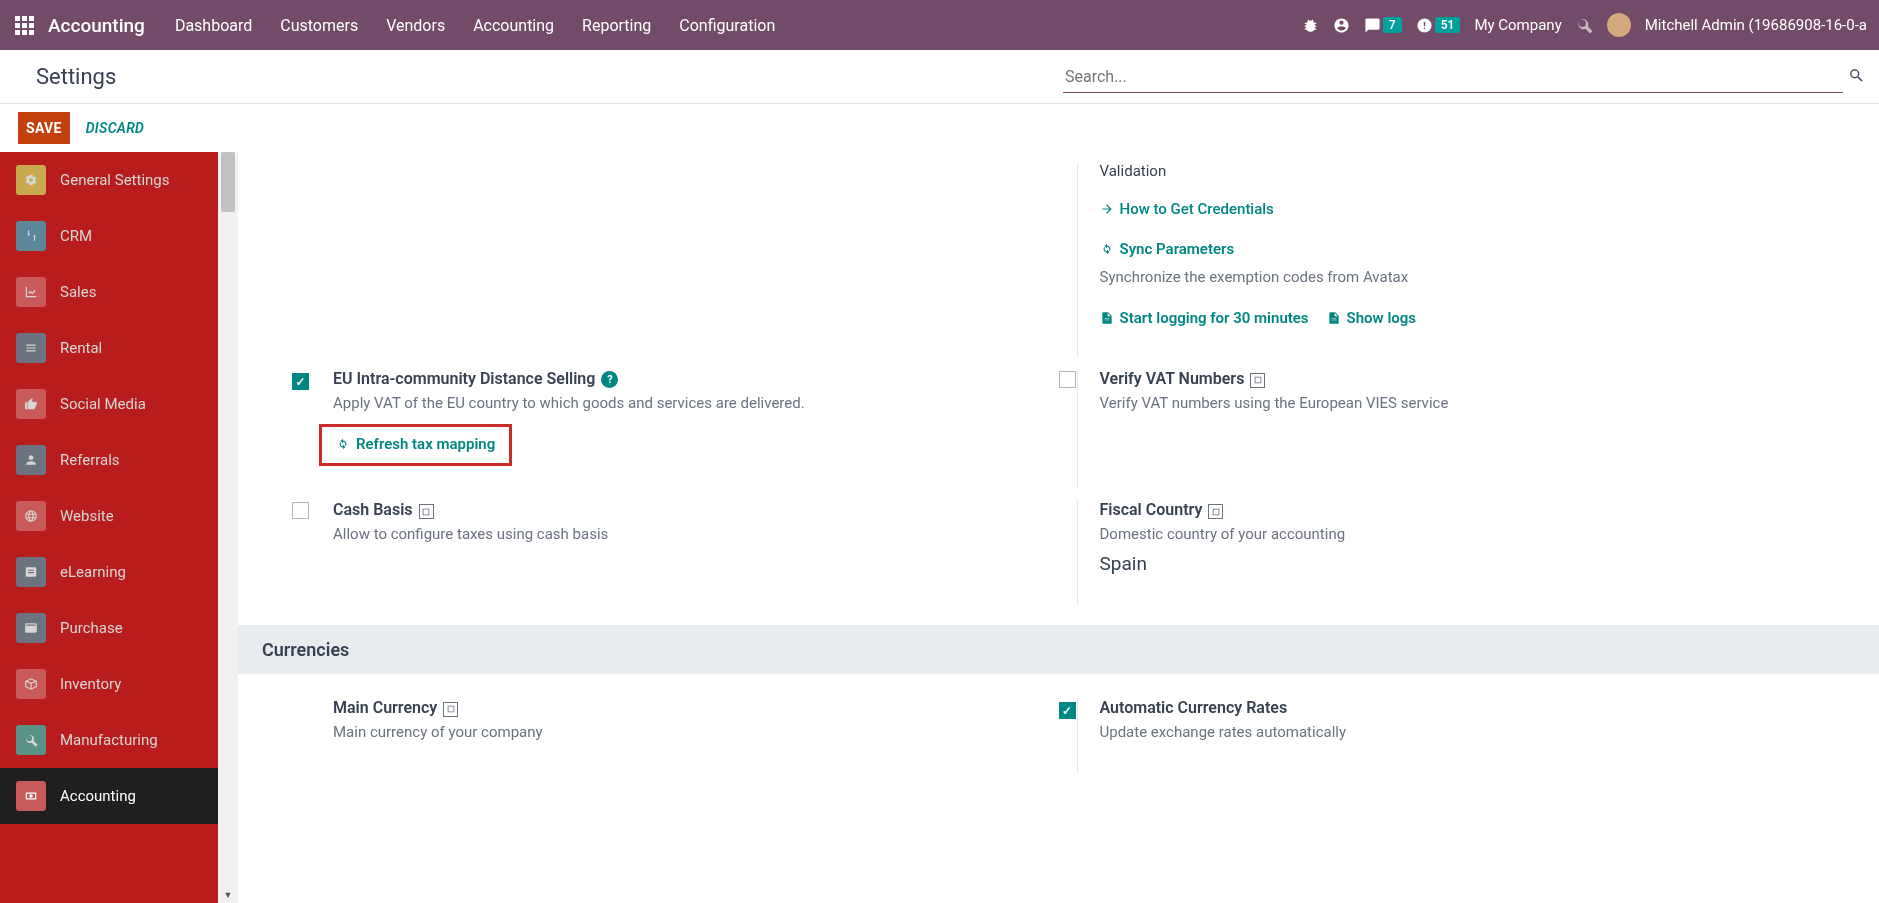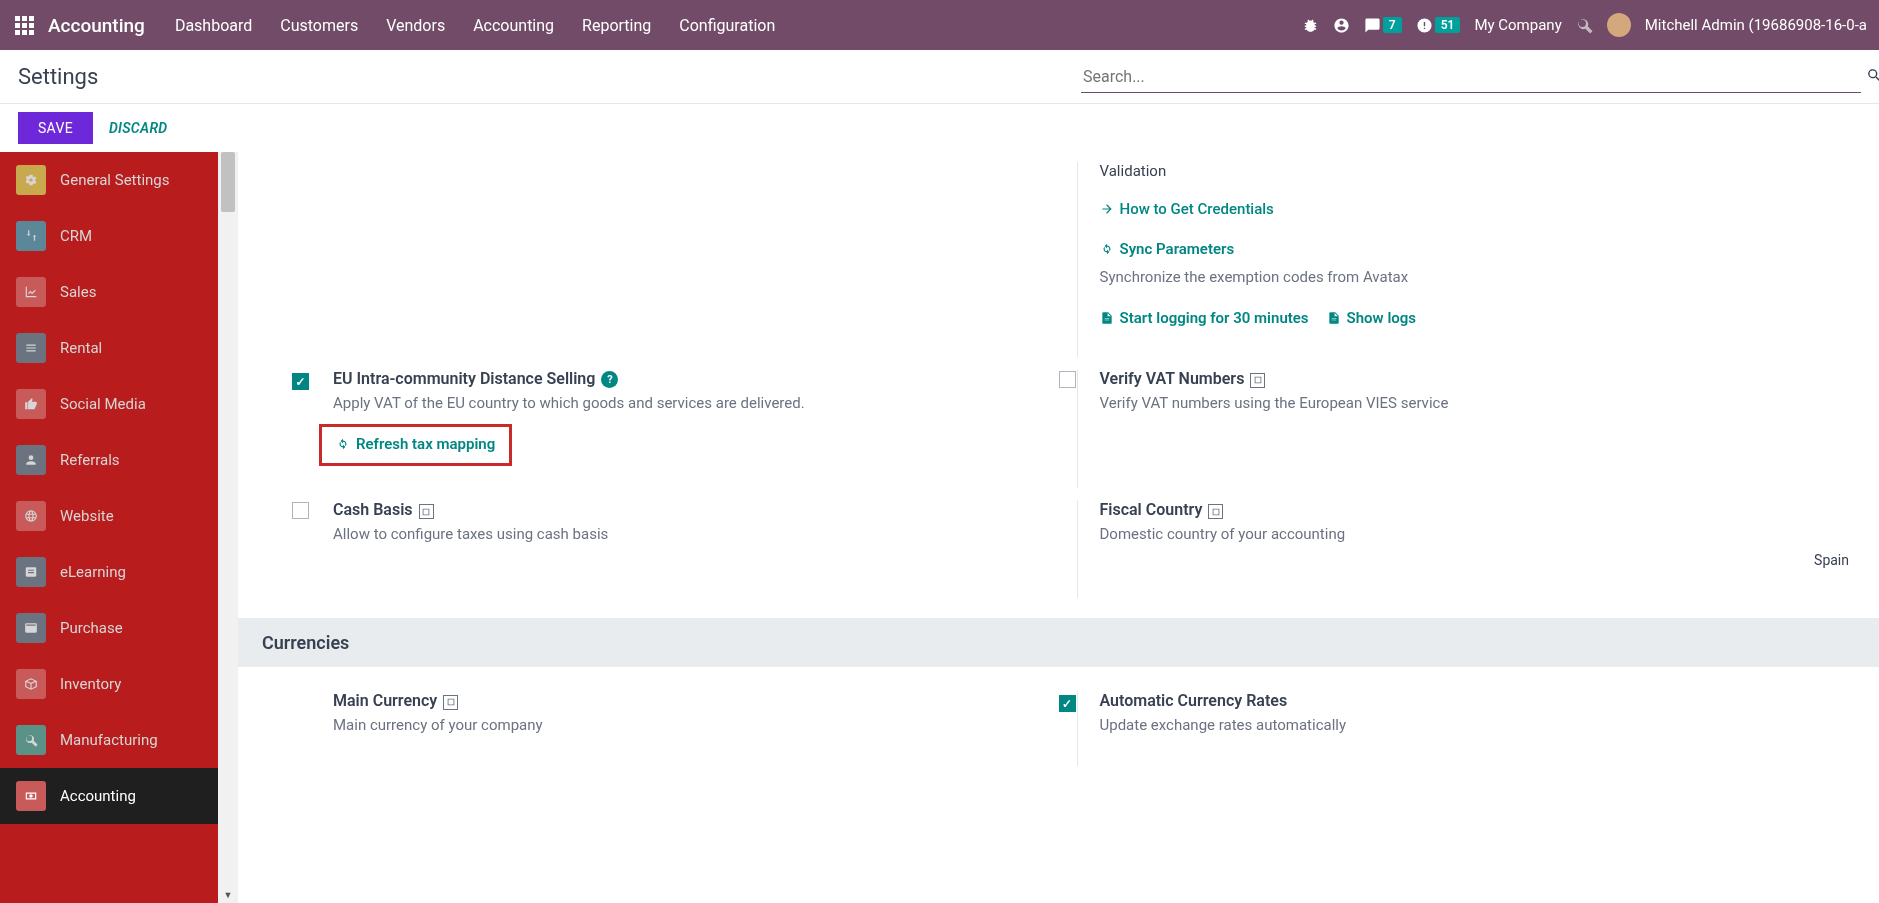--- a/index.html
+++ b/index.html
@@ -14,29 +14,29 @@
     .nav-links { display: flex; gap: 28px; font-size: 16px; flex: 1; }
     .nav-links a { color: #fff; text-decoration: none; cursor: pointer; }
     .nav-right { display: flex; align-items: center; gap: 14px; }
     .nav-icon { display: inline-flex; align-items: center; position: relative; cursor: pointer; }
     .badge { background: #00A09D; color: #fff; font-size: 12px; font-weight: 600; padding: 1px 6px; border-radius: 2px; margin-left: 2px; }
     .company-name { font-size: 15px; }
     .avatar { width: 24px; height: 24px; border-radius: 50%; background: #d3a87c; display: inline-block; }
     .user-name { font-size: 15px; }
     
     
-    .secondbar { height: 54px; display: flex; align-items: center; padding: 0 18px; border-bottom: 1px solid #e5e7eb; }
+    .secondbar { height: 54px; display: flex; align-items: center; padding: 0 36px; border-bottom: 1px solid #e5e7eb; }
     .page-title { font-size: 22px; color: #374151; }
     .search-wrap { margin-left: auto; flex: 0 0 780px; position: relative; }
     .search-input { width: 100%; border: none; border-bottom: 1px solid #714B67; font-size: 16px; padding: 6px 2px; outline: none; color: #6b7280; }
     .search-icon-right { position: absolute; right: -22px; top: 6px; color: #374151; }
     
     
     .actionbar { height: 48px; display: flex; align-items: center; padding: 0 18px; gap: 16px; }
-    .btn-save { background: #6d28d9; color: #fff; border: none; padding: 8px 20px; font-size: 14px; font-weight: 400; cursor: pointer; letter-spacing: 0.3px; }
+    .btn-save { background: #c2410c; color: #fff; border: none; padding: 8px 8px; font-size: 14px; font-weight: 700; cursor: pointer; letter-spacing: 0.3px; }
     .btn-discard { background: none; border: none; color: #008784; font-size: 14px; font-weight: 600; cursor: pointer; letter-spacing: 0.3px; font-style: italic; }
     
     
     .main { display: flex; height: calc(903px - 50px - 54px - 48px); }
     
     
     .sidebar { width: 218px; background: #b91c1c; color: #d6d6d6; overflow-y: auto; }
     .sidebar-item { display: flex; align-items: center; gap: 14px; padding: 13px 16px; cursor: pointer; font-size: 15px; }
     .sidebar-item.active { background: #1f1f1f; color: #fff; }
     .sidebar-icon { width: 30px; height: 30px; display: inline-flex; align-items: center; justify-content: center; border-radius: 3px; flex-shrink: 0; }
@@ -66,21 +66,21 @@
     
     .setting-block { display: flex; gap: 24px; margin-bottom: 22px; align-items: flex-start; }
     .setting-block.no-cb { padding-left: 41px; }
     .cb-wrap { flex-shrink: 0; width: 17px; padding-top: 2px; }
     .checkbox { width: 17px; height: 17px; border: 1px solid #adb5bd; display: inline-flex; align-items: center; justify-content: center; cursor: pointer; background: #fff; }
     .checkbox.checked { background: #008784; border-color: #008784; }
     .checkbox.checked::after { content: "✓"; color: #fff; font-size: 12px; font-weight: bold; }
     .setting-body { flex: 1; }
     .setting-title { font-size: 16px; font-weight: 600; color: #374151; display: flex; align-items: flex-end; gap: 6px; margin-bottom: 4px; }
     .setting-desc { font-size: 15px; color: #6b7280; line-height: 1.5; }
-    .setting-value { font-size: 14px; color: #374151; margin-top: 6px; text-align: right; }
+    .setting-value { font-size: 19px; color: #374151; margin-top: 6px; }
     .help-icon { width: 17px; height: 17px; border-radius: 50%; background: #008784; color: #fff; display: inline-flex; align-items: center; justify-content: center; font-size: 11px; font-weight: bold; }
     .ent-icon { width: 15px; height: 15px; border: 1px solid #6b7280; display: inline-flex; align-items: center; justify-content: center; font-size: 9px; }
     
     .action-link { color: #008784; font-size: 15px; font-weight: 500; text-decoration: none; display: inline-flex; align-items: center; gap: 6px; cursor: pointer; }
     .teal-bold { color: #008784; font-weight: 600; font-size: 15px; }
     .refresh-box { border: 3px solid #c92a2a; padding: 8px 14px; display: inline-block; margin-top: 10px; margin-left: -14px; }
     
     .section-header { background: #e9ecef; padding: 14px 24px; font-size: 18px; font-weight: 600; color: #374151; margin: 20px -30px 24px -54px; }
     
     svg.ico { width: 17px; height: 17px; fill: currentColor; }

